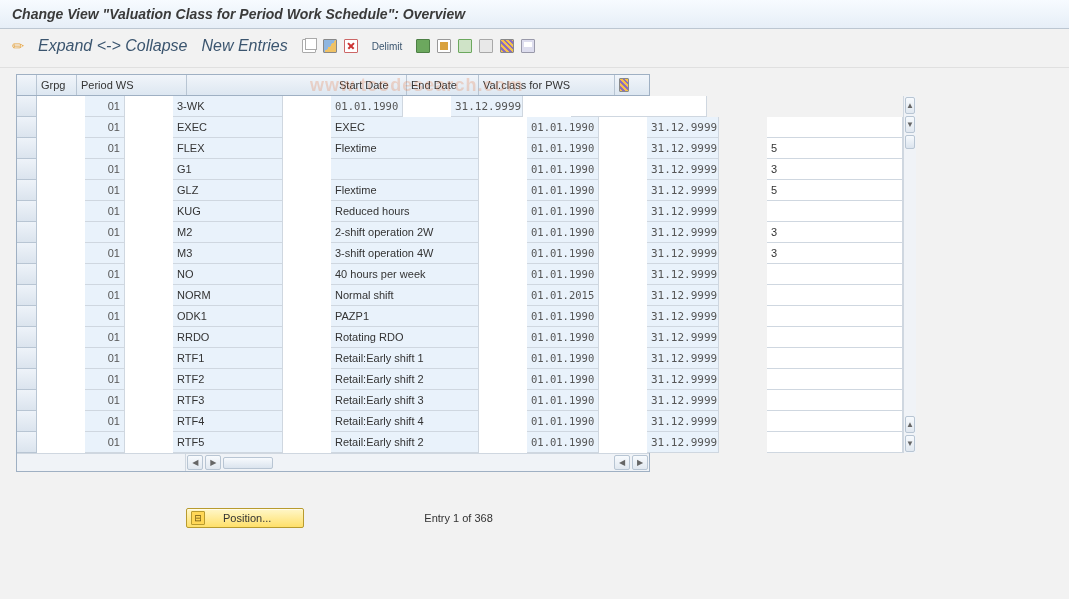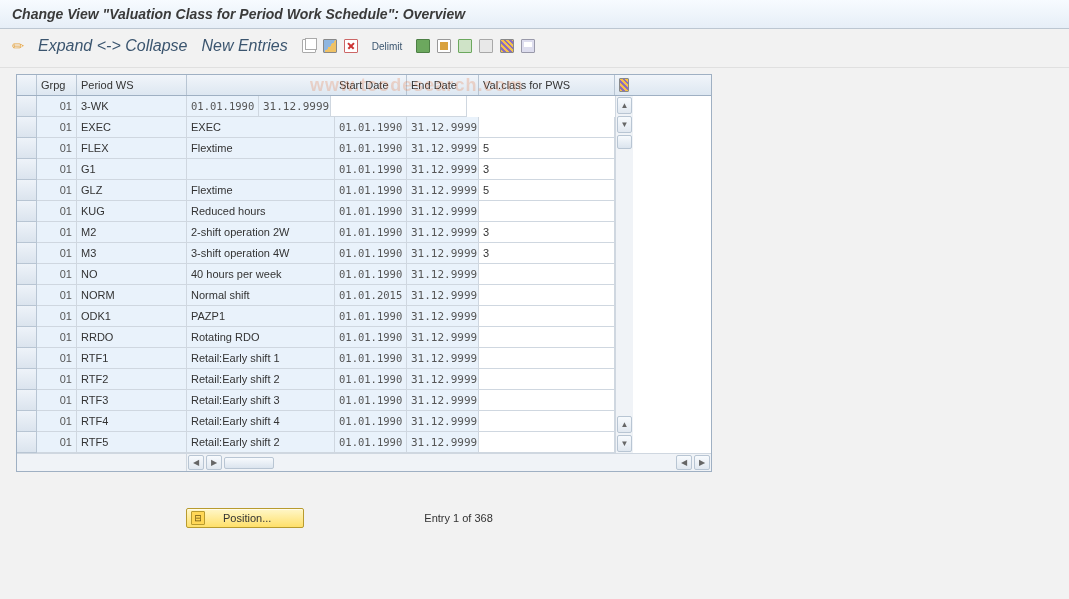--- a/index.html
+++ b/index.html
@@ -55,21 +55,21 @@
       pointer-events: none;
       letter-spacing: 1px;
     }
 
     .content { padding: 6px 0 0 16px; display: flex; flex-direction: column; align-items: flex-start; }
     .grid-wrap {
       border: 1px solid #9fb0c3;
       background: #fff;
       display: flex;
       flex-direction: column;
-      width: 696px;
+      width: 634px;
       justify-content: space-between;
     }
     .grid-header {
       display: flex;
       background: linear-gradient(#f1f5fa, #dde7f1);
       border-bottom: 1px solid #9fb0c3;
       height: 21px;
     }
     .hcell {
       border-right: 1px solid #b8c5d3;
@@ -88,20 +88,21 @@
     .hcell.ed   { width: 72px; }
     .hcell.vc   { width: 136px; }
     .hcell.cfg  { width: 18px; border-right: none; display: flex; align-items: center; justify-content: center; }
     .cfg-icon { width: 12px; height: 12px; display:inline-block; }
 
     .grid-body-area { display: flex; }
     .grid-body { }
     .grid-row {
       display: flex;
       height: 21px;
+      gap: 48px;
     }
     .cell {
       border-right: 1px solid #cfd7e0;
       border-bottom: 1px solid #cfd7e0;
       padding: 3px 4px;
       font-size: 11px;
       white-space: nowrap;
       overflow: hidden;
       display: flex; align-items: center;
     }

